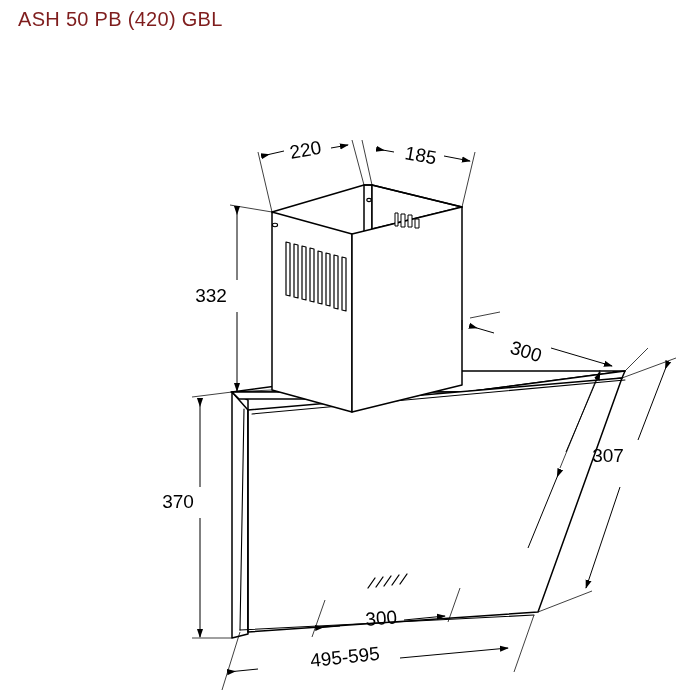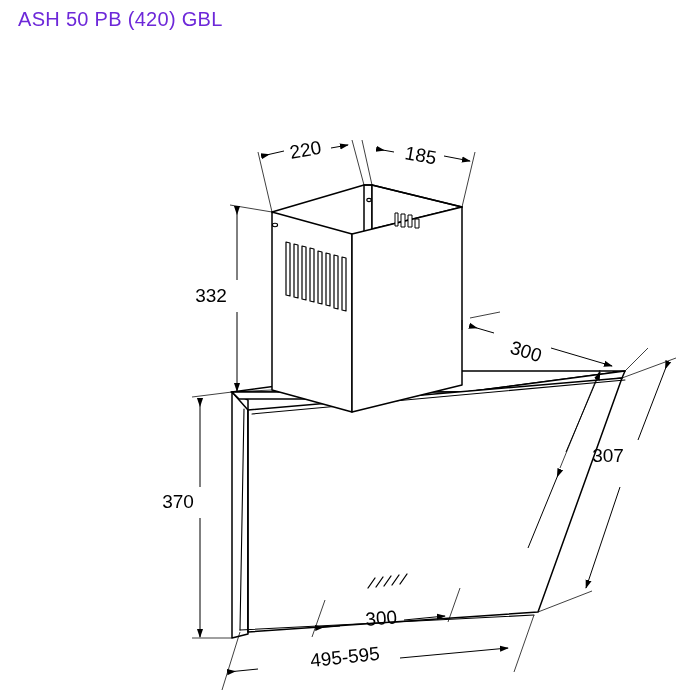--- a/index.html
+++ b/index.html
@@ -16,21 +16,21 @@
     font-family: "Liberation Sans", sans-serif;
     color: #000000;
   }
   #page-title {
     position: absolute;
     left: 18px;
     top: 8px;
     font-size: 20px;
     font-weight: 400;
     letter-spacing: 0.3px;
-    color: #6d28d9;
+    color: #7f1d1d;
     white-space: nowrap;
   }
   #drawing-root {
     position: absolute;
     left: 0;
     top: 0;
     width: 700px;
     height: 700px;
   }
   svg#technical-drawing {

